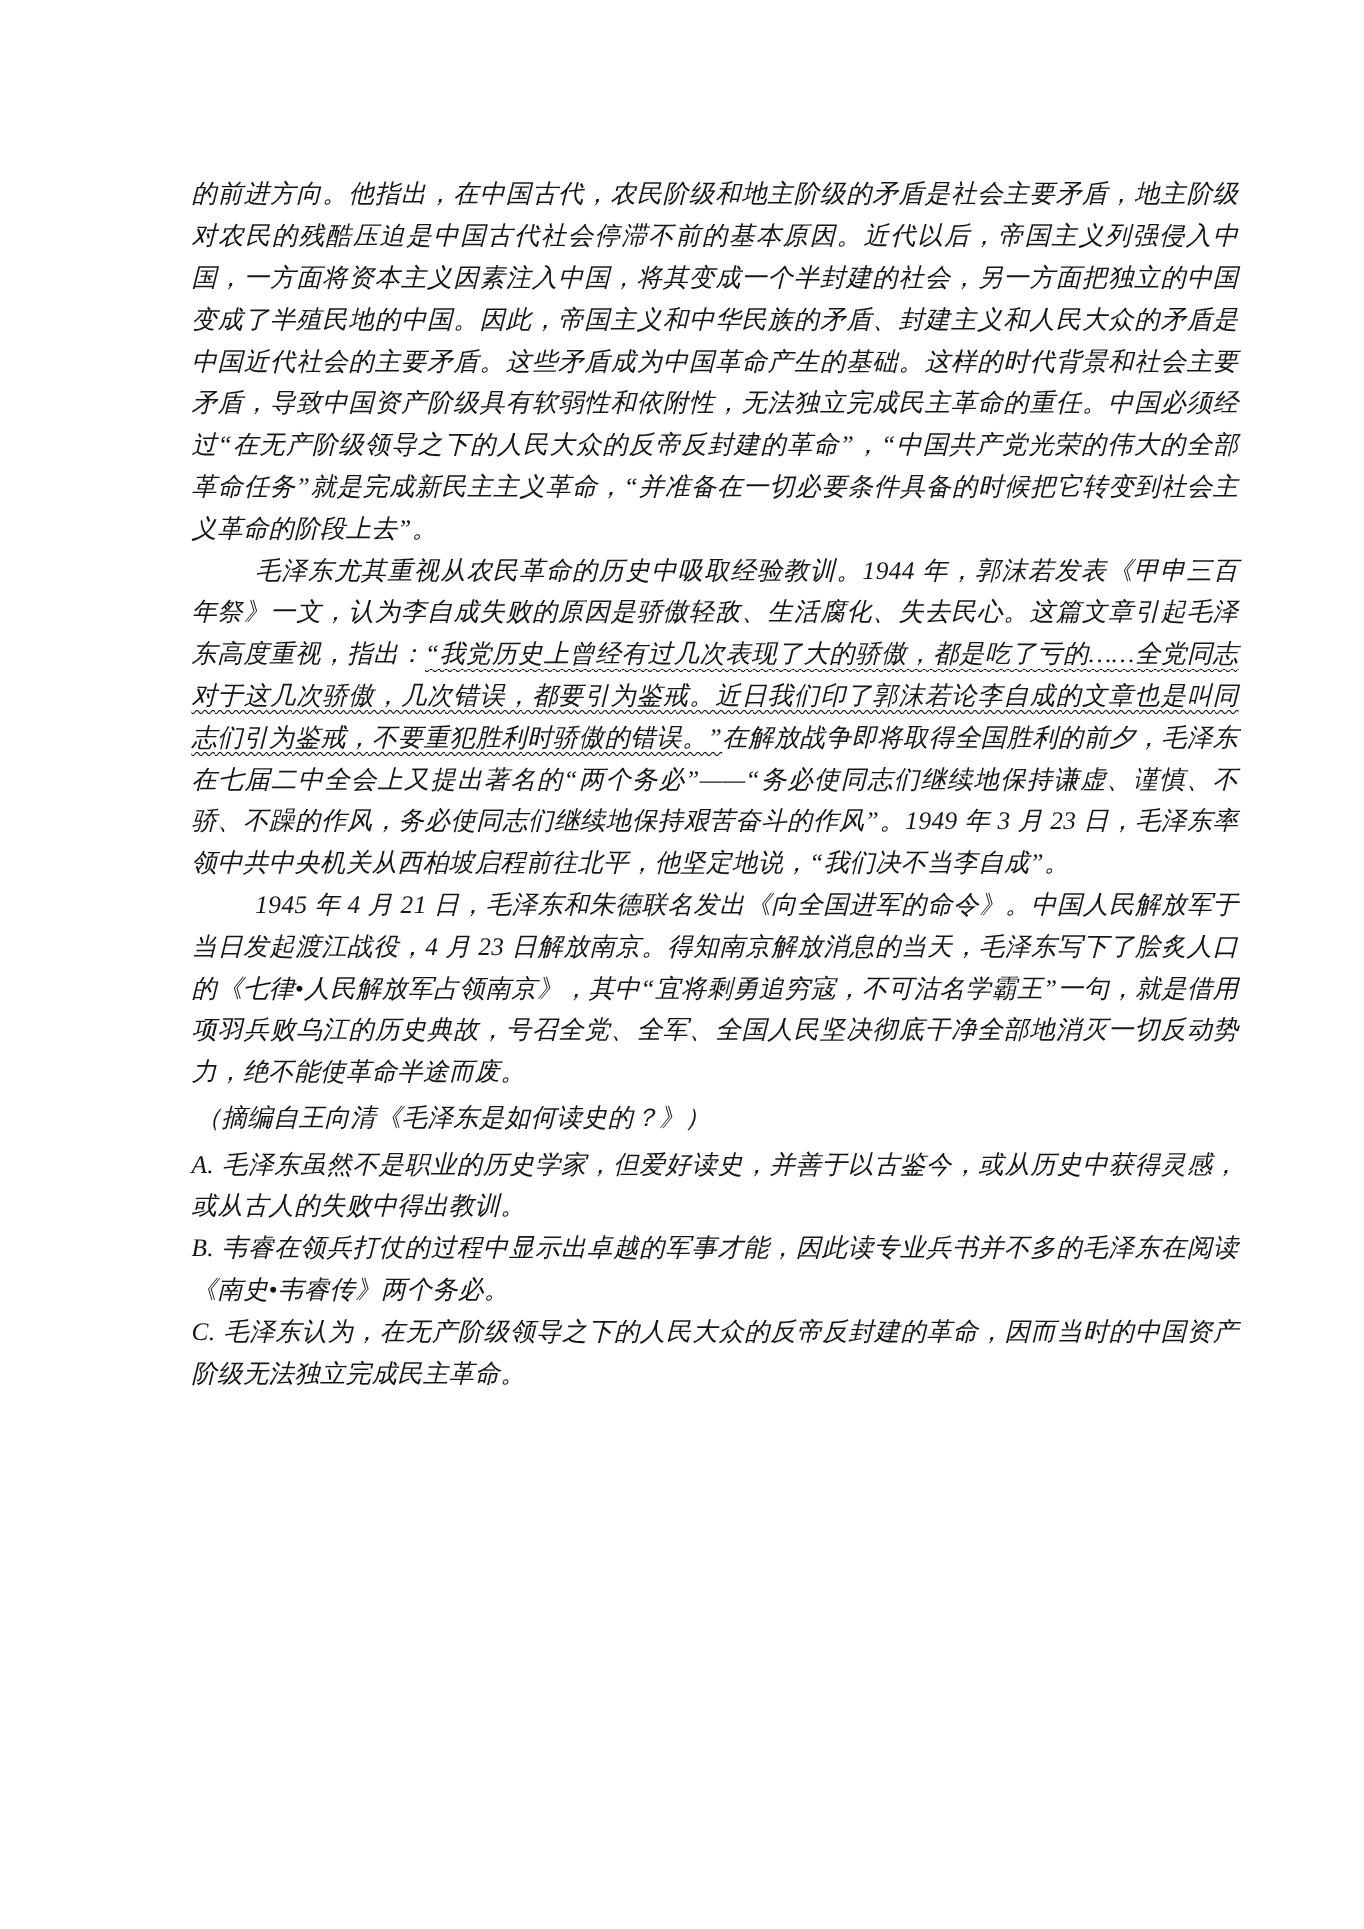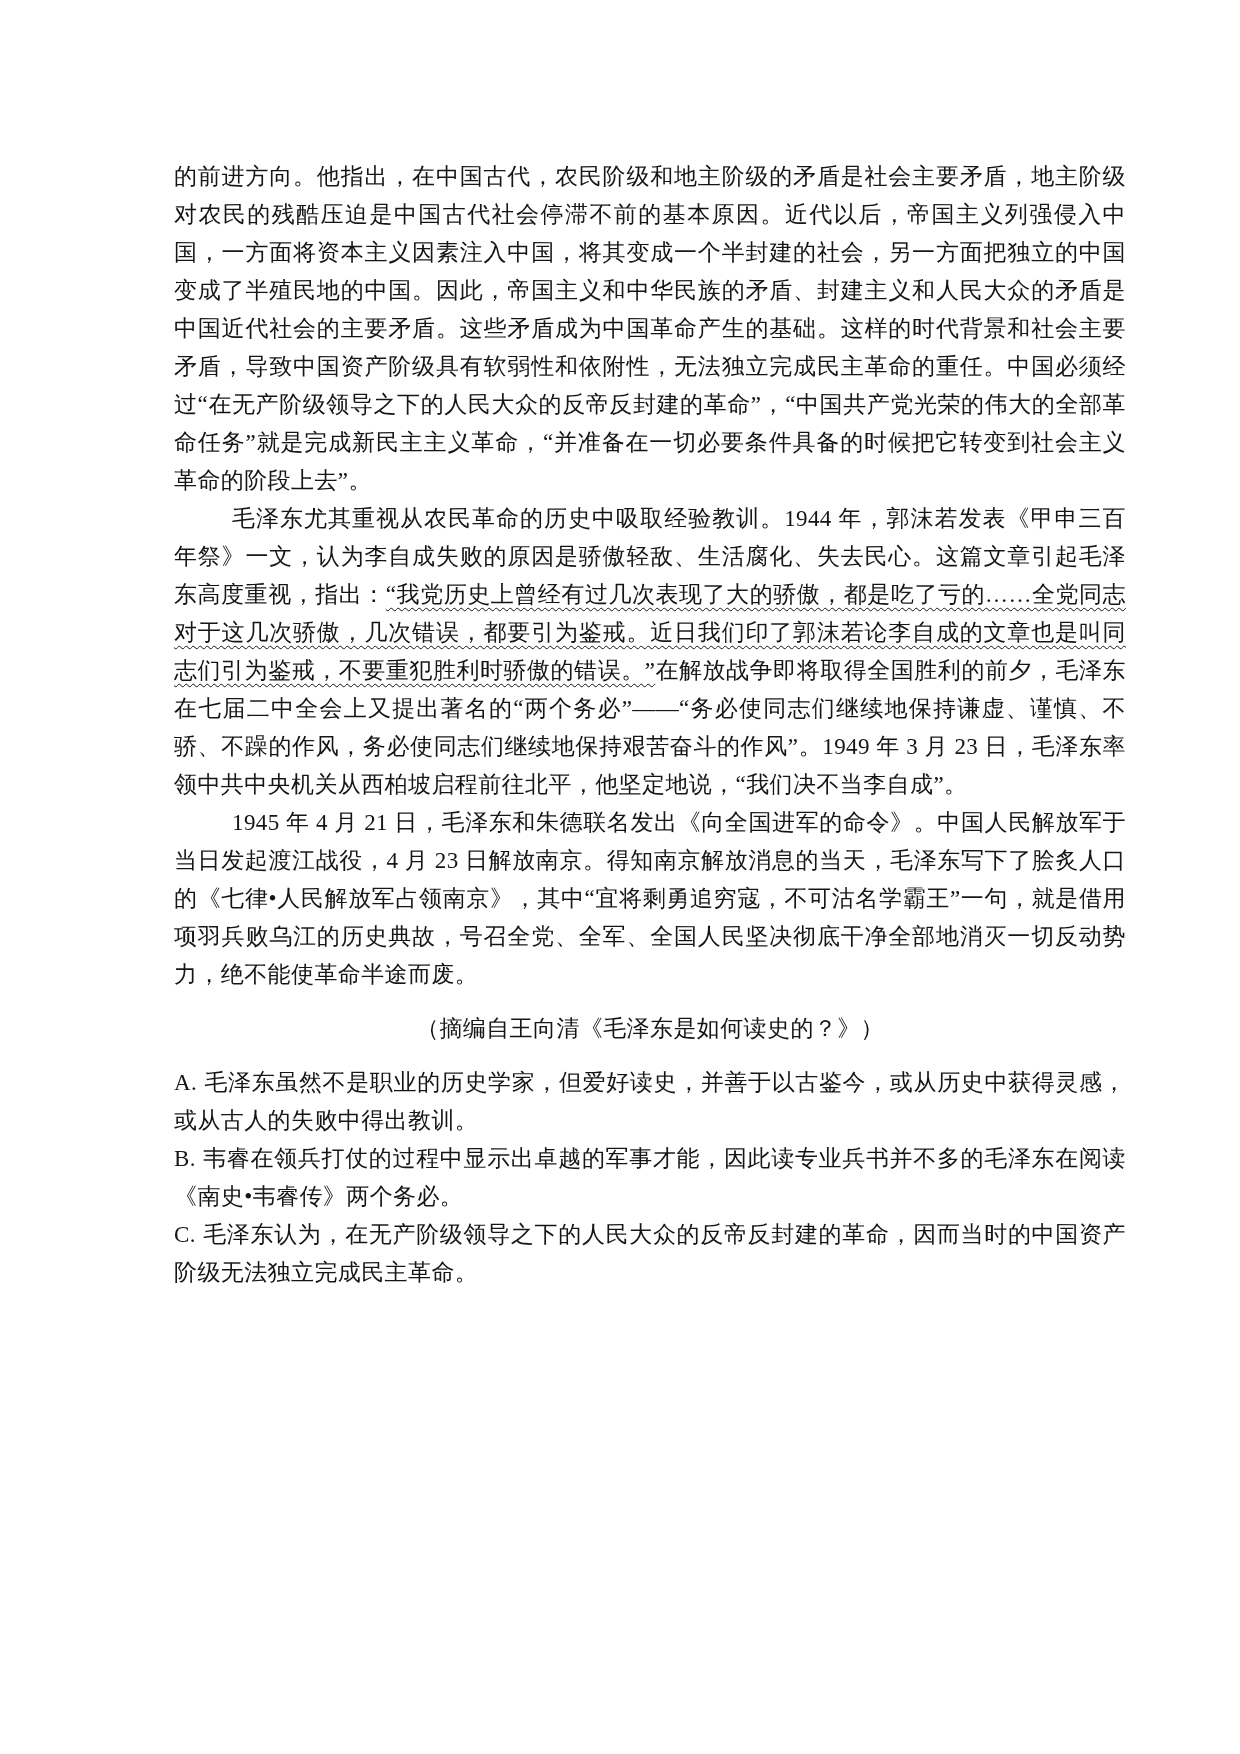--- a/index.html
+++ b/index.html
@@ -13,43 +13,44 @@
     position: relative;
     font-family: "Liberation Serif", "DejaVu Serif", serif;
     color: #151515;
   }
   .page {
     box-sizing: border-box;
     width: 1240px;
     height: 1754px;
     padding: 158px 114px 0 174px;
     background: #ffffff;
+    font-style: italic;
   }
   .para {
     margin: 0;
     font-size: 23px;
     line-height: 38px;
     text-align: justify;
     word-break: break-all;
     letter-spacing: 0.4px;
   }
   .para.indent {
     text-indent: 58px;
   }
   .wavy {
     text-decoration-line: underline;
     text-decoration-style: wavy;
     text-decoration-thickness: 1px;
     text-underline-offset: 5px;
   }
   .source-line {
-    margin: 16px;
+    margin: 4px;
     font-size: 23px;
     line-height: 38px;
-    text-align: center;
+    text-align: left;
     letter-spacing: 0.4px;
   }
   .q-label {
     margin-right: 7px;
   }
 </style>
 </head>
 <body>
 
 <div class="page">

